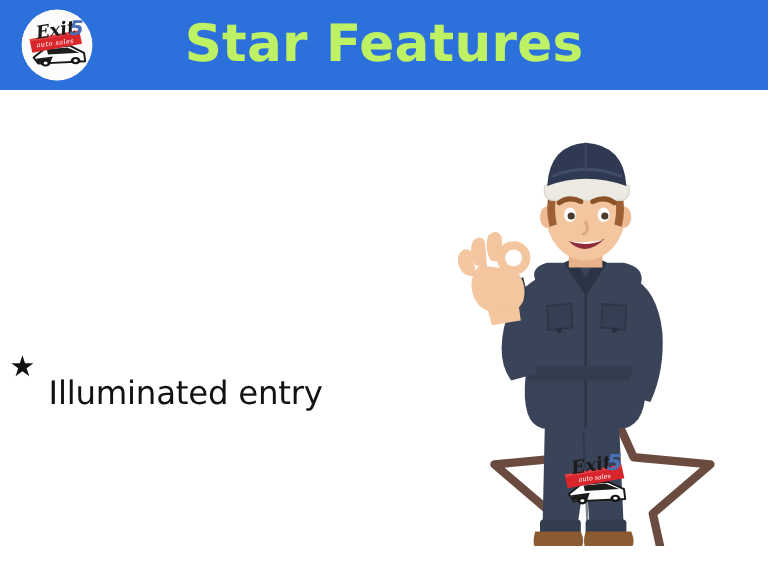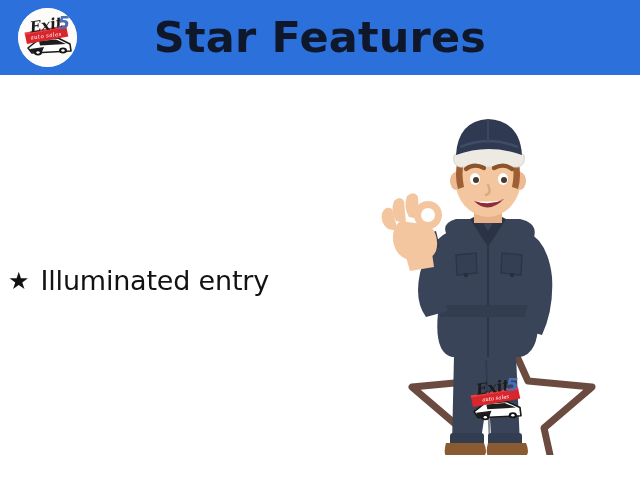--- a/index.html
+++ b/index.html
@@ -40,21 +40,21 @@
   #brand-logo svg { display: block; }
 
   #header-title {
     position: absolute;
     left: 0;
     top: 0;
     width: 640px;
     height: 75px;
     line-height: 75px;
     text-align: center;
-    color: #0f172a;
+    color: #bef264;
     font-size: 43px;
     font-weight: bold;
     letter-spacing: 0.2px;
     font-family: "DejaVu Sans", "Liberation Sans", sans-serif;
     white-space: nowrap;
   }
 
   
   #slide-body {
     position: absolute;
@@ -85,20 +85,21 @@
     flex: 0 0 auto;
     font-family: "DejaVu Sans", sans-serif;
   }
   .feature-text {
     font-size: 27px;
     color: #121212;
     font-weight: 500;
     letter-spacing: -0.2px;
     font-family: "DejaVu Sans", "Liberation Sans", sans-serif;
     white-space: nowrap;
+    margin-top: 48px;
   }
 
   
   #illustration {
     position: absolute;
     left: 370px;
     top: 30px;
     width: 265px;
     height: 350px;
   }

